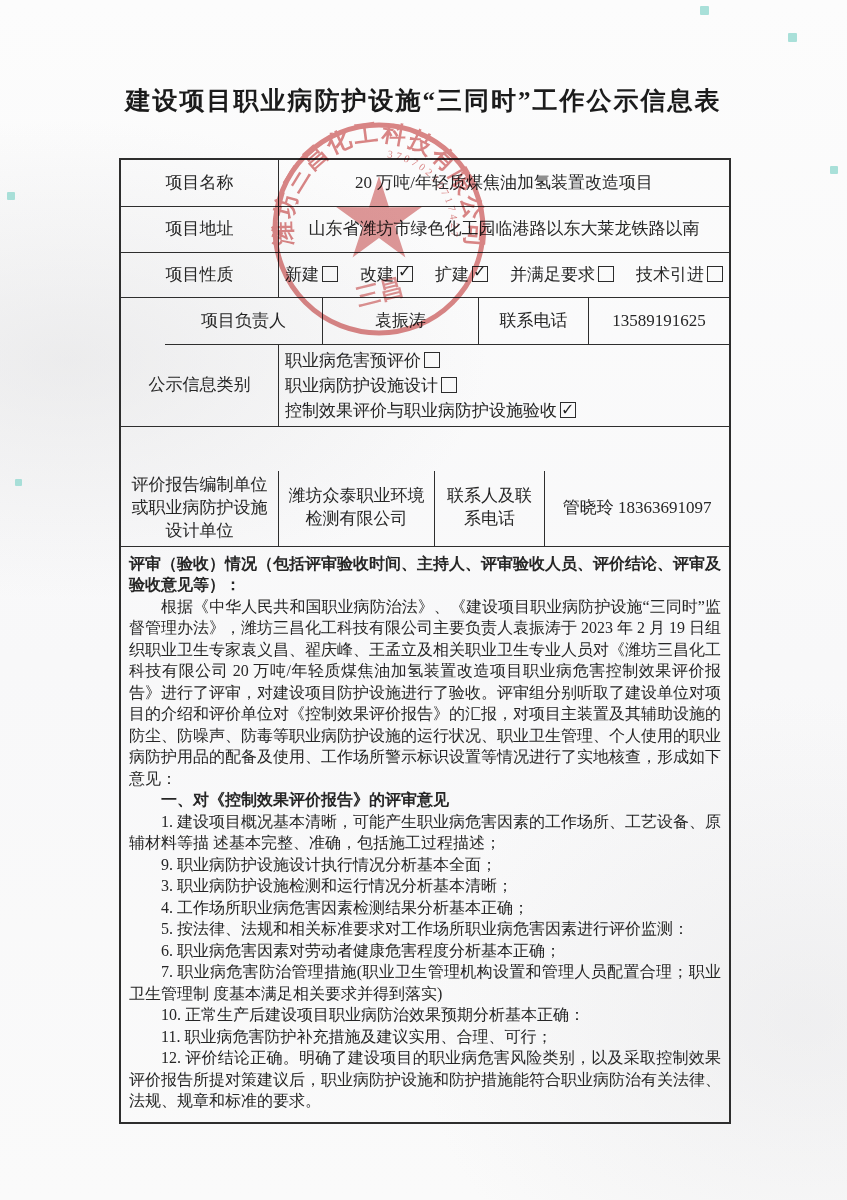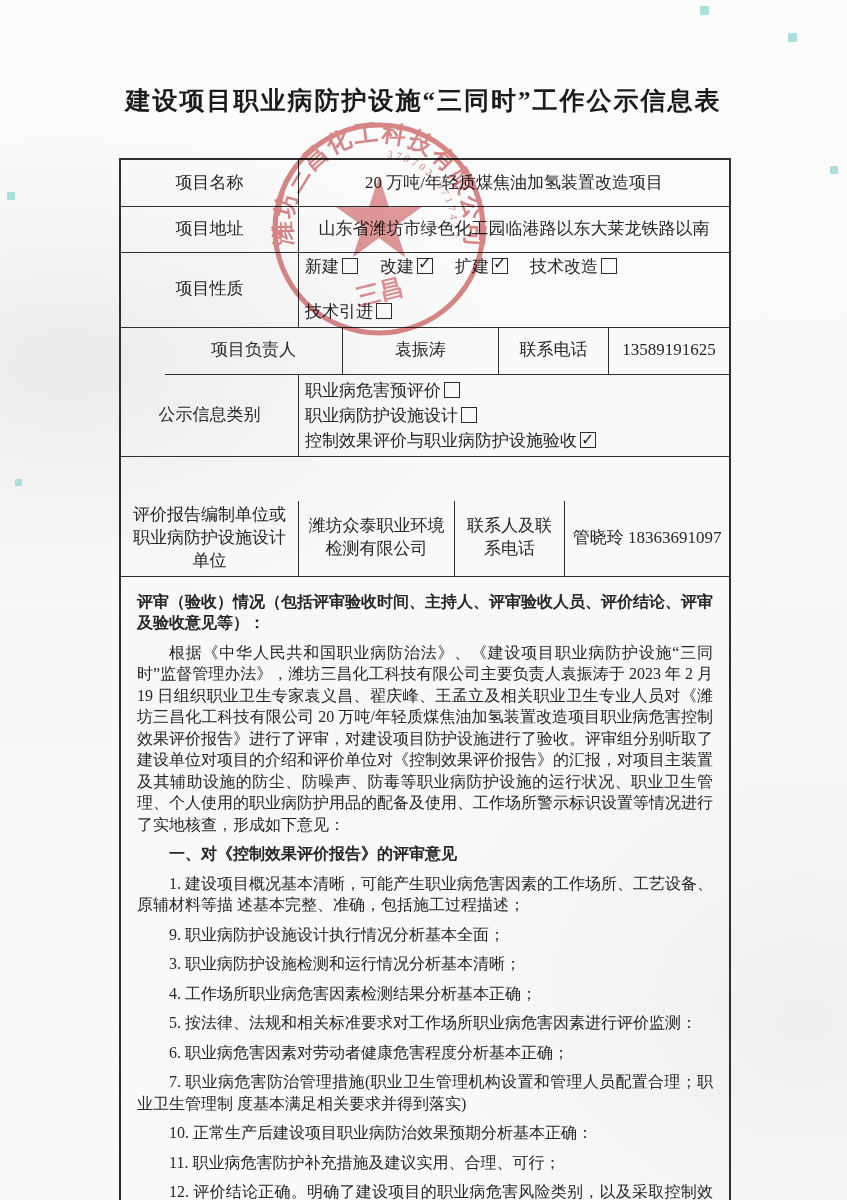--- a/index.html
+++ b/index.html
@@ -34,21 +34,21 @@
     font-size:17px;
   }
   .row{display:flex;border-bottom:1.6px solid var(--bc);align-items:stretch;}
   .row:last-child{border-bottom:none;}
   .cell{
     box-sizing:border-box;border-right:1.6px solid var(--bc);
     display:flex;align-items:center;justify-content:center;
     padding:3px 6px;text-align:center;line-height:1.35;
   }
   .cell:last-child{border-right:none;}
-  .c1{width:178px;flex:none;}
+  .c1{width:158px;flex:none;}
   .c2{width:156px;flex:none;}
   .c3{width:110px;flex:none;}
   .c4{flex:1;}
   .span{flex:1;}
   .col{flex-direction:column;align-items:flex-start;justify-content:center;}
   .r1{min-height:46px;} .r2{min-height:45px;} .r3{min-height:44px;}
   .r4{min-height:46px;margin-left:44px;} .r5{min-height:80px;} .r6{min-height:58px;margin-top:44px;}
   
   .cb{
     display:inline-block;width:14px;height:14px;
@@ -62,21 +62,21 @@
     font-family:"DejaVu Sans",sans-serif;
   }
   .opts{display:flex;gap:22px;align-items:center;flex-wrap:wrap;}
   .opt{white-space:nowrap;}
   .cat-line{line-height:25px;white-space:nowrap;}
   
   .review{
     display:block;padding:6px 8px 10px 8px;
     font-size:16px;line-height:21.5px;text-align:justify;
   }
-  .review p{margin:8px;}
+  .review p{margin:0;}
   .review .head{font-weight:700;text-indent:0;}
   .review .indent{text-indent:2em;}
   .review .sub{font-weight:700;text-indent:2em;}
   .review .item{text-indent:2em;}
   
   .seal{
     position:absolute;left:264px;top:114px;
     opacity:.62;mix-blend-mode:multiply;pointer-events:none;
   }
   .seal circle{stroke:var(--red);}
@@ -113,21 +113,21 @@
       <div class="cell span">山东省潍坊市绿色化工园临港路以东大莱龙铁路以南</div>
     </div>
 
     <div class="row r3">
       <div class="cell c1">项目性质</div>
       <div class="cell span">
         <div class="opts">
             <span class="opt"><span>新建</span><span class="cb"></span></span>
             <span class="opt"><span>改建</span><span class="cb checked"></span></span>
             <span class="opt"><span>扩建</span><span class="cb checked"></span></span>
-            <span class="opt"><span>技术改造</span><span class="cb"></span></span>
+            <span class="opt"><span>并满足要求</span><span class="cb"></span></span>
             <span class="opt"><span>技术引进</span><span class="cb"></span></span>
           </div>
       </div>
     </div>
 
     <div class="row r4">
       <div class="cell c1">项目负责人</div>
       <div class="cell c2">袁振涛</div>
       <div class="cell c3">联系电话</div>
       <div class="cell c4">13589191625</div>

